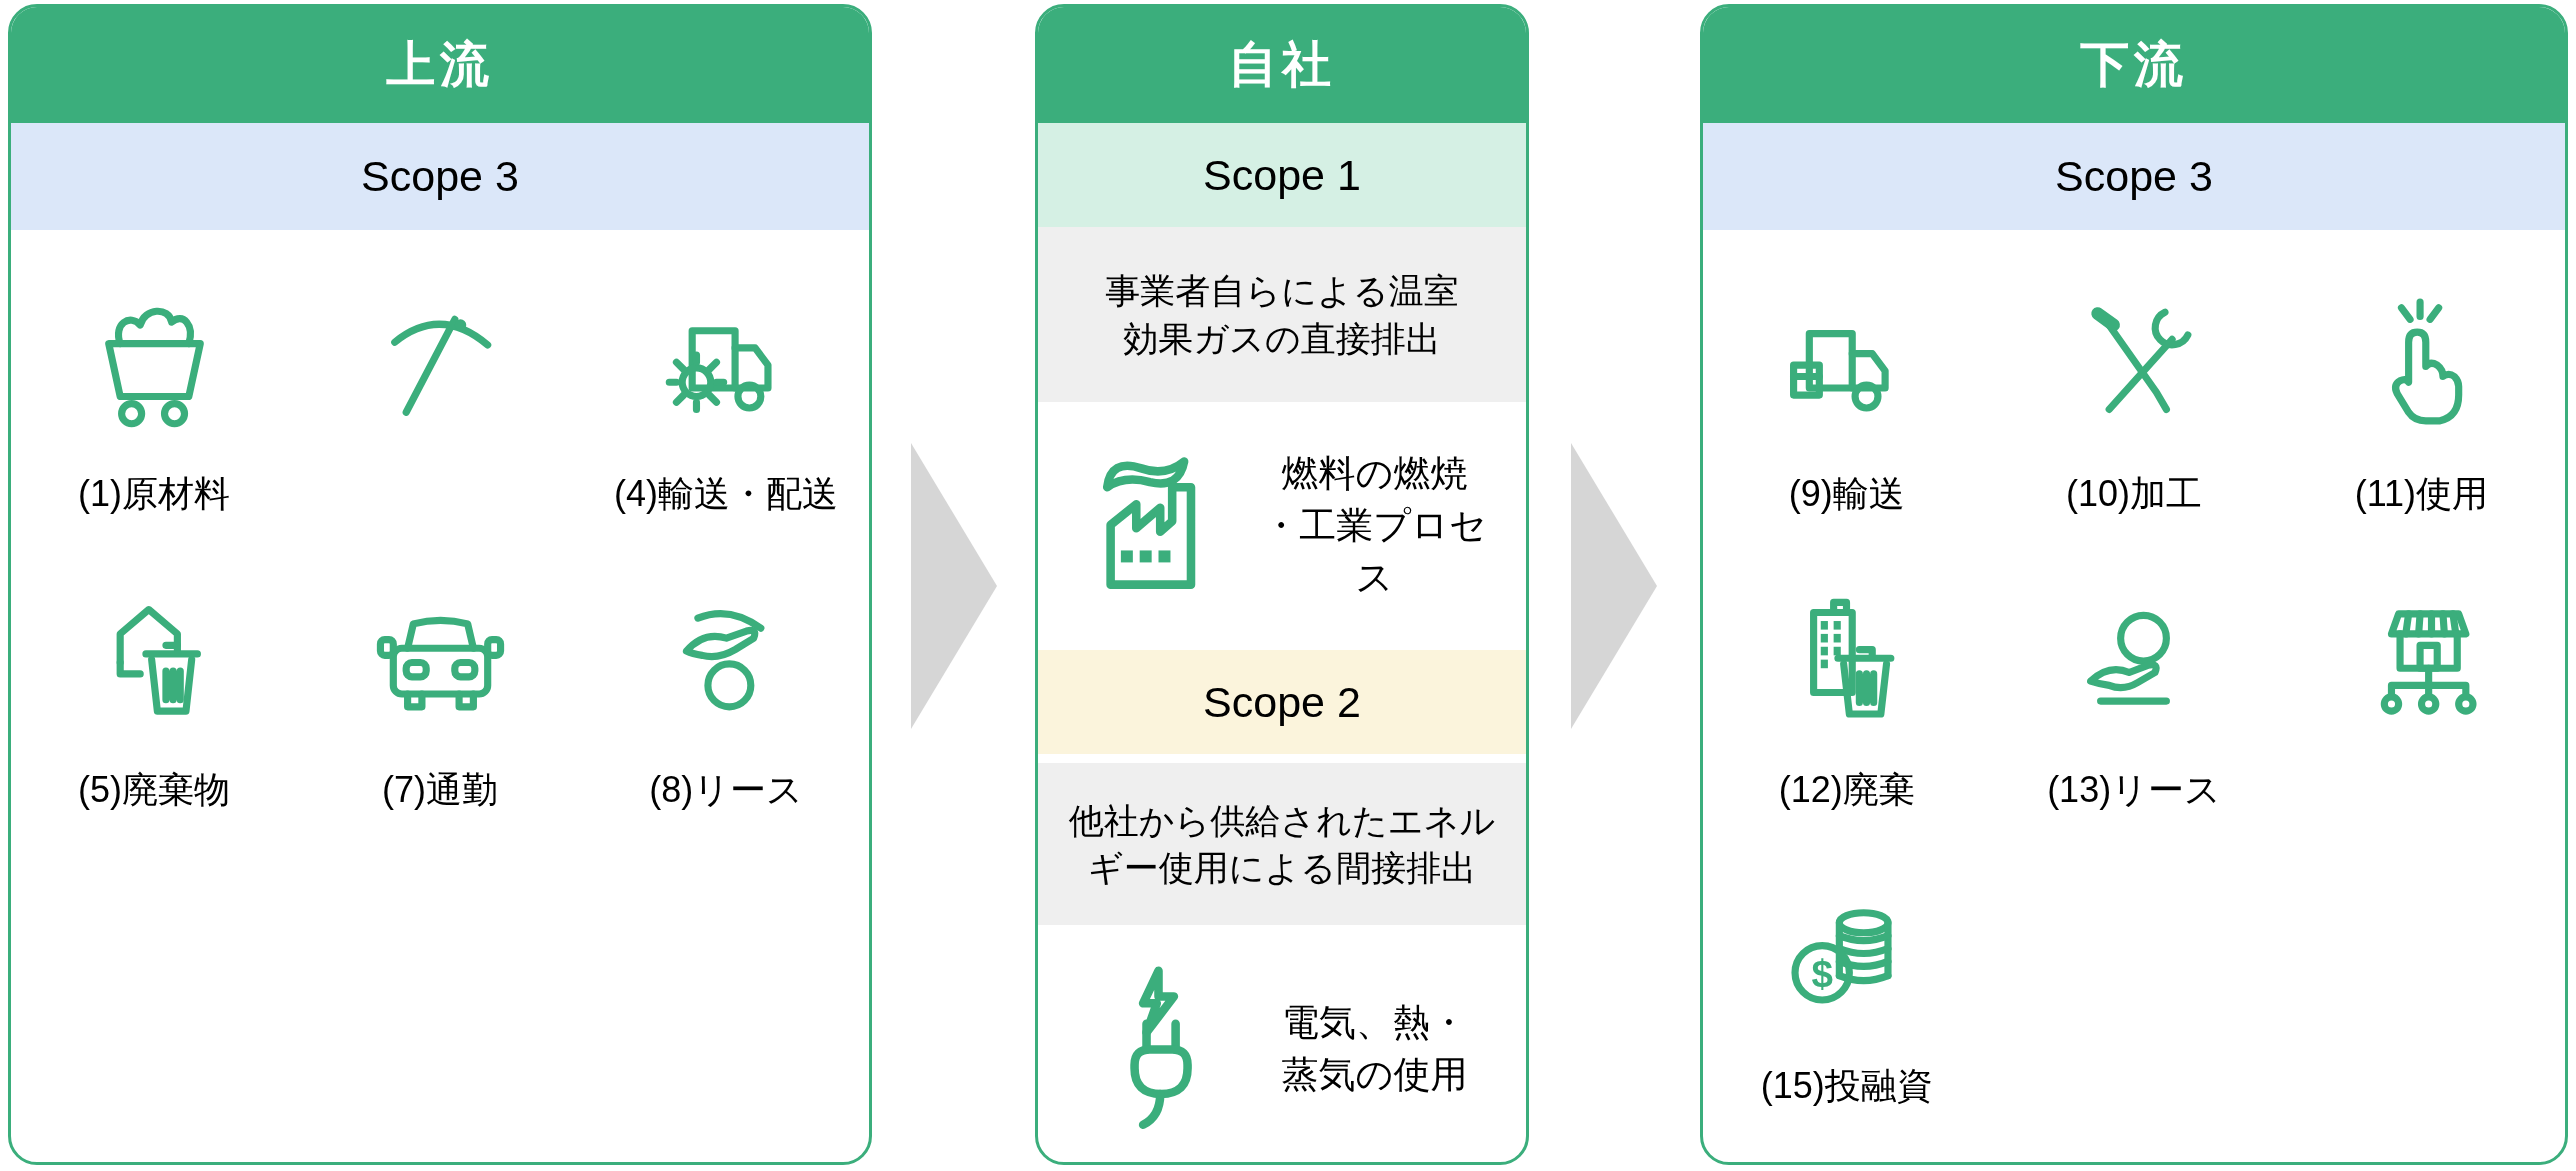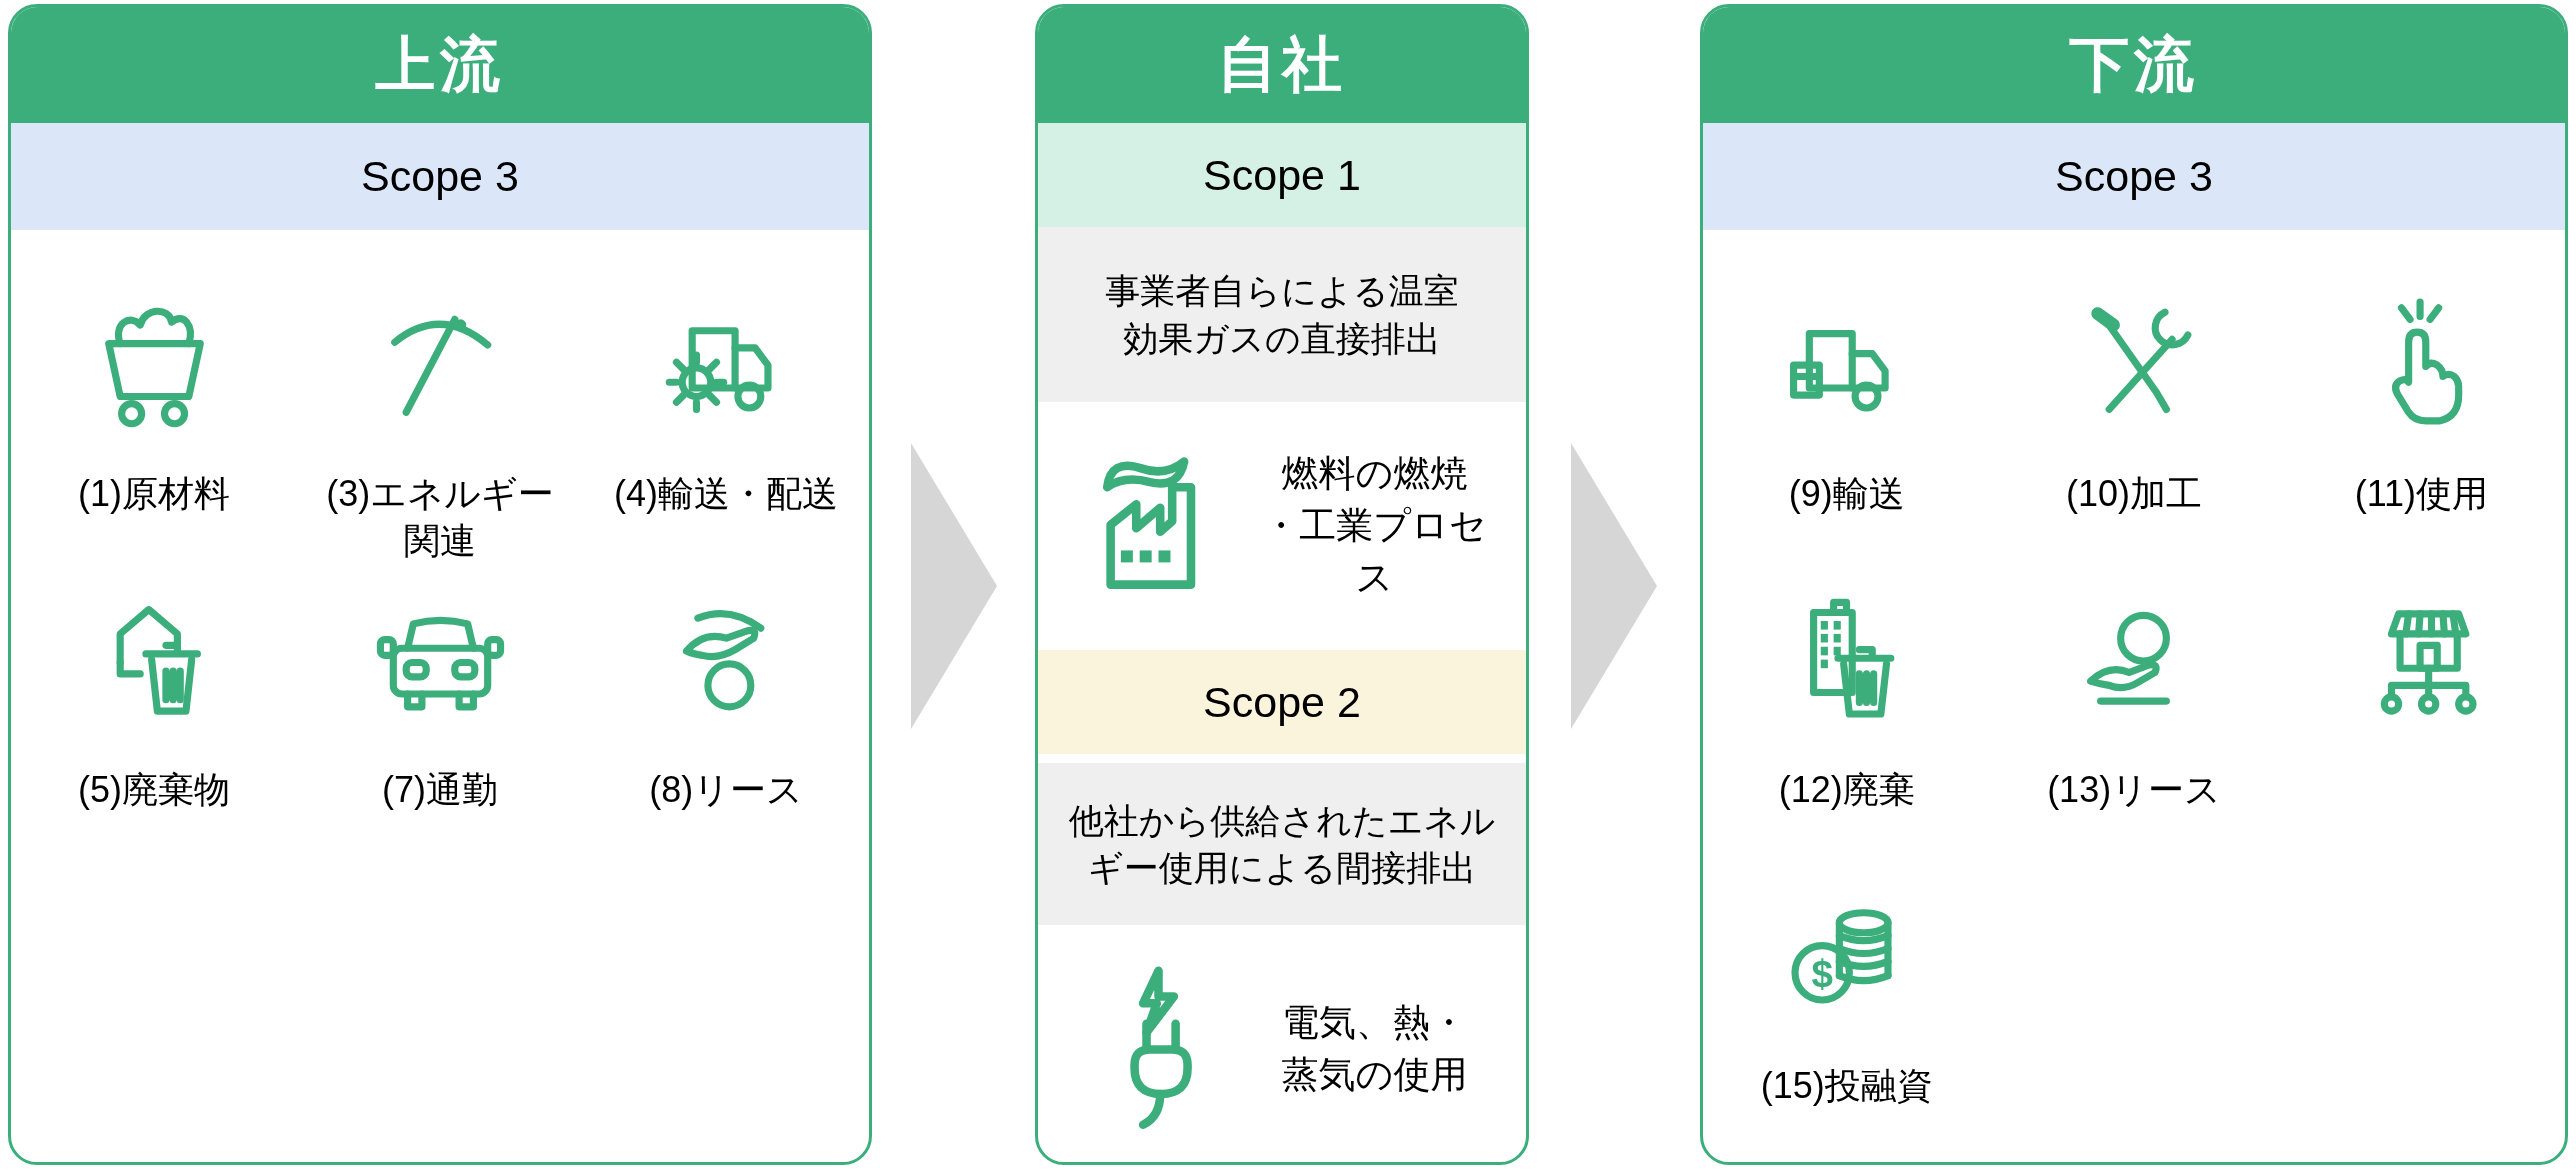--- a/index.html
+++ b/index.html
@@ -6,21 +6,21 @@
   .page{position:relative;width:2576px;height:1171px;background:#fff;
         font-family:"Liberation Sans","DejaVu Sans",sans-serif;color:#000;}
 
   .panel{position:absolute;top:4px;height:1161px;background:#fff;
          border:3.2px solid #3BAE7C;border-radius:29px;overflow:hidden;box-sizing:border-box;}
   .panel-upstream{left:8px;width:864px;}
   .panel-company{left:1035px;width:494px;}
   .panel-downstream{left:1700px;width:868px;}
 
   .panel-header{height:116px;background:#3BAE7C;display:flex;align-items:center;justify-content:center;
-                color:#fff;font-size:60px;font-weight:bold;letter-spacing:4.8px;}
+                color:#fff;font-size:49px;font-weight:bold;letter-spacing:4.8px;}
   .scope-band{height:107px;display:flex;align-items:center;justify-content:center;font-size:43px;}
   .band-blue{background:#DBE7F9;}
   .band-green{background:#D5F0E4;height:104px;}
   .band-yellow{background:#FBF4DC;height:104px;border-bottom:9.6px solid #fff;box-sizing:content-box;}
 
   .desc{background:#EFEFEF;display:flex;align-items:center;justify-content:center;
         text-align:center;font-size:35px;line-height:1.35;white-space:pre-line;}
   .desc-1{height:175px;}
   .desc-2{height:162px;}
 
@@ -71,22 +71,20 @@
 
 
       <div class="item">
         <div class="icon-box">
           <svg class="ic" viewBox="0 0 100 100" width="143" height="143">
             <path d="M18 33 Q50 7 83 35"></path>
             <path d="M60 17 L26 82"></path>
             <circle class="fill" cx="64" cy="21" r="4"></circle>
           </svg>
         </div>
-        <div class="label">(3)エネルギー
-関連</div>
       </div>
 
       <div class="item">
         <div class="icon-box">
           <svg class="ic" viewBox="0 0 100 100" width="143" height="143">
             <rect x="26" y="25" width="30" height="40"></rect>
             <path d="M56 37 H70 L79 49 V65 H56"></path>
             <circle cx="66" cy="71" r="8"></circle>
             <circle cx="29" cy="61" r="10"></circle>
             <path d="M29 47 V42 M29 75 V80 M15 61 H10 M43 61 H48 M20 52 l-5 -5 M38 52 l5 -5 M20 70 l-5 5 M38 70 l5 5"></path>

